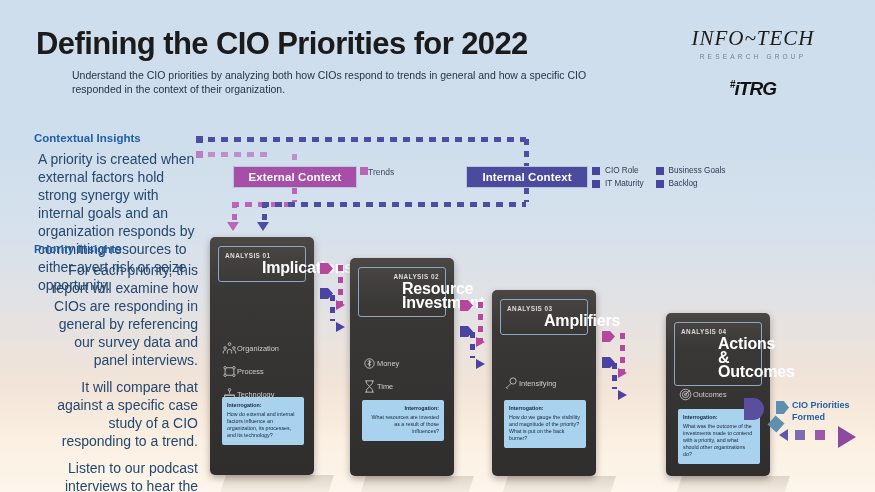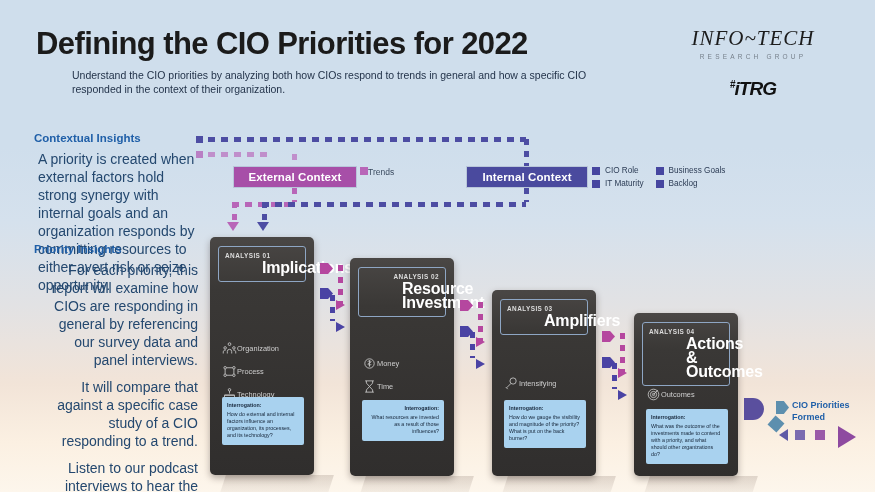--- a/index.html
+++ b/index.html
@@ -368,21 +368,21 @@
 
 <div>
   <div class="flag f-pink" style="left:602px; top:331px;"></div>
   <div class="flag f-blue" style="left:602px; top:357px;"></div>
   <div class="dash-v c-pink" style="left:620px; top:333px; height:40px; color:#b5479f;"></div>
   <div class="dash-v c-blue" style="left:612px; top:363px; height:26px; color:#4a43a4;"></div>
   <div class="arw-right" style="left:618px; top:368px; border-left:9px solid #b5479f;"></div>
   <div class="arw-right" style="left:618px; top:390px; border-left:9px solid #4a43a4;"></div>
 </div>
 
-<div class="card" style="left:634px; top:313px; height:163px;">
+<div class="card" style="left:666px; top:313px; height:163px;">
   <div class="card-head">
     <div class="card-kicker">ANALYSIS 04</div>
     <div class="card-title">Actions &amp; Outcomes</div>
   </div>
   <div class="card-items" style="top:74px;">
     <div class="card-item">
       <span>
         <svg width="15" height="15" viewBox="0 0 24 24" fill="none" stroke="#cfcfcf" stroke-width="1.3">
           <circle cx="12" cy="12" r="8.5"></circle>
             <circle cx="12" cy="12" r="5"></circle>

